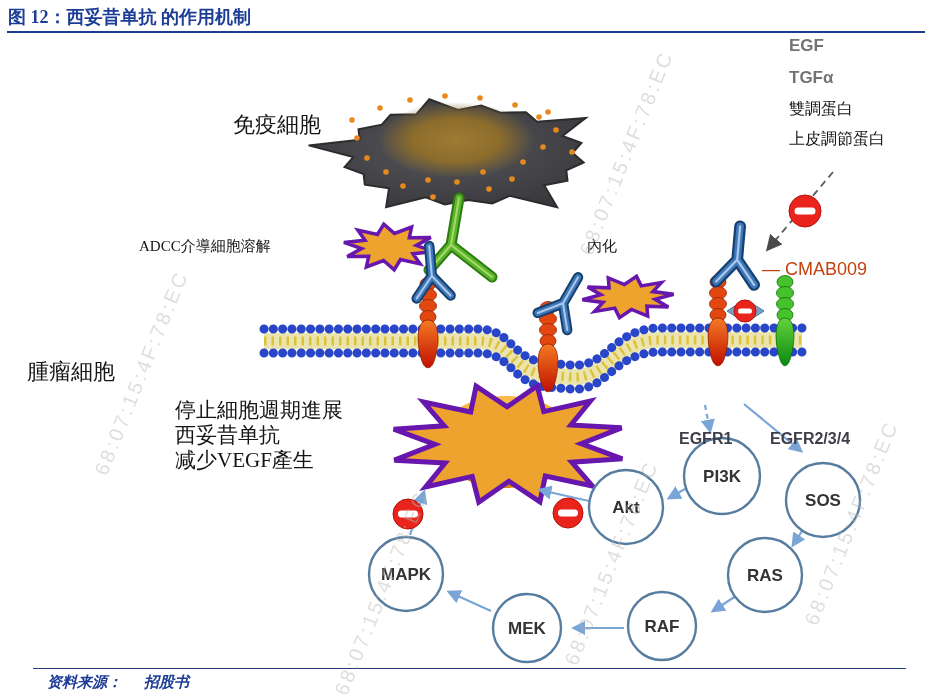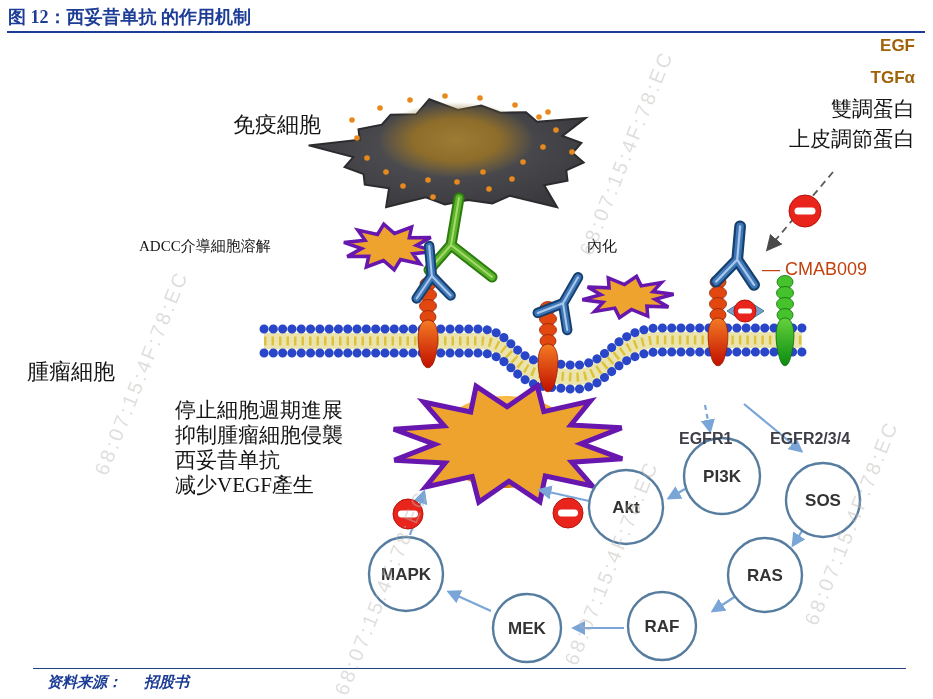--- a/index.html
+++ b/index.html
@@ -13,23 +13,23 @@
           color:#1c3c96;z-index:4;white-space:nowrap;margin-left:30px;}
   .footer .src-val{margin-left:22px;}
   .art{position:absolute;left:0;top:0;z-index:1;}
   .lbl{position:absolute;color:#151515;font-size:15px;white-space:nowrap;z-index:2;}
   .lbl-big{font-size:22px;}
   .en-bold{position:absolute;font-family:"Liberation Sans",sans-serif;font-weight:700;
            font-size:16px;color:#3e3e48;white-space:nowrap;z-index:2;margin-top:46px;}
   .cmab{position:absolute;font-family:"Liberation Sans",sans-serif;font-size:18px;color:#c2410c;
         white-space:nowrap;z-index:2;}
   .ligands{position:absolute;left:789px;top:30px;z-index:2;}
-  .lg-en{font-family:"Liberation Sans",sans-serif;font-weight:700;font-size:17px;color:#a16207;
-         height:32px;line-height:32px;text-align:right;}
-  .lg-zh{font-family:"Liberation Serif",serif;font-size:21px;color:#151515;height:30px;line-height:30px;text-align:right;}
+  .lg-en{font-family:"Liberation Sans",sans-serif;font-weight:700;font-size:17px;color:#737373;
+         height:32px;line-height:32px;}
+  .lg-zh{font-family:"Liberation Serif",serif;font-size:16px;color:#151515;height:30px;line-height:30px;}
   .effects{position:absolute;left:175px;top:398px;z-index:2;}
   .effects div{font-size:21px;color:#151515;line-height:25px;white-space:nowrap;}
   .wm{position:absolute;z-index:5;pointer-events:none;font-family:"Liberation Sans",sans-serif;
       font-size:20px;letter-spacing:3px;color:rgba(183,181,178,0.45);white-space:nowrap;
       transform:rotate(-68deg);transform-origin:left top;}
   .node circle{fill:#ffffff;stroke:#567d9f;stroke-width:2.4;}
   .node text{font-family:"Liberation Sans",sans-serif;font-weight:700;font-size:17px;
              fill:#333333;text-anchor:middle;}
   .arr{stroke:#79a5d7;stroke-width:2.2;fill:none;marker-end:url(#mBlue);}
   .arr-dash{stroke-dasharray:5 4;}
@@ -241,21 +241,20 @@
   </div>
 
   <div class="lbl lbl-big" style="left:233px;top:110px">免疫細胞</div>
   <div class="lbl" style="left:139px;top:237px">ADCC介導細胞溶解</div>
   <div class="lbl" style="left:587px;top:237px">內化</div>
   <div class="cmab" style="left:762px;top:259px">— CMAB009</div>
   <div class="lbl lbl-big" style="left:27px;top:357px">腫瘤細胞</div>
 
   <div class="effects">
     <div>停止細胞週期進展</div>
-    <div>抑制腫瘤細胞侵襲</div>
     <div>西妥昔单抗</div>
     <div>减少VEGF產生</div>
   </div>
 
   <div class="en-bold" style="left:679px;top:384px">EGFR1</div>
   <div class="en-bold" style="left:770px;top:384px">EGFR2/3/4</div>
 
   <div class="footer-rule"></div>
   <div class="footer">
     <span>资料来源：</span><span class="src-val">招股书</span>

